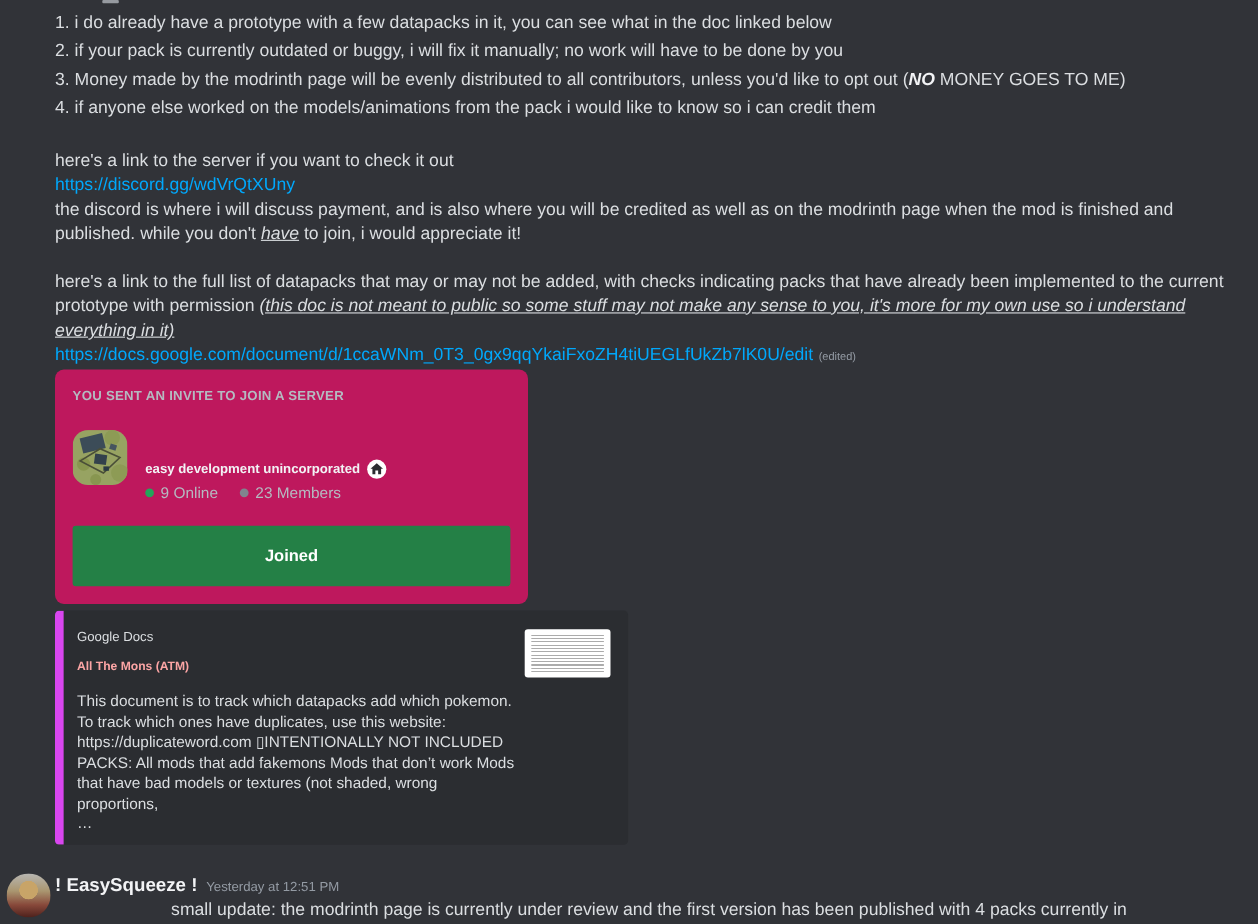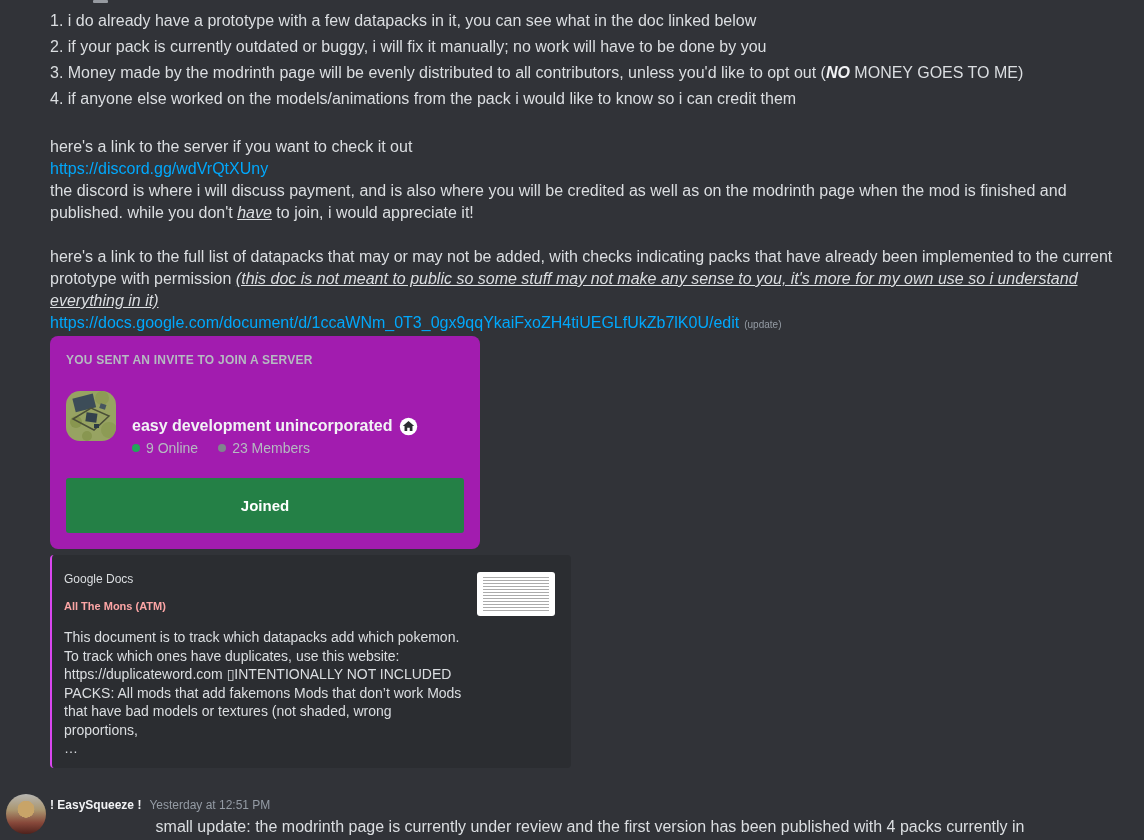--- a/index.html
+++ b/index.html
@@ -23,36 +23,36 @@
   .line em { font-style: italic; text-decoration: underline; }
   .blank { height: 22px; }
 
   a.msg-link { color: #00a8fc; text-decoration: none; cursor: pointer; }
   .edited { font-size: 10px; color: #949ba4; margin-left: 5px; }
 
   
   .invite-embed {
     margin-top: 0;
     width: 430px;
-    background: #a21caf;
+    background: #be185d;
     border-radius: 8px;
     padding: 16px;
   }
   .invite-header {
     font-size: 12px; font-weight: 700; letter-spacing: .02em;
     color: #b5bac1; line-height: 16px; text-transform: uppercase;
   }
   .invite-body { display: flex; align-items: center; gap: 16px; margin-top: 8px; }
   .server-icon {
     width: 50px; height: 50px; border-radius: 14px; overflow: hidden; flex: none;
   }
   .server-icon svg { display: block; }
   .server-name-row {
     display: flex; align-items: center; gap: 6px;
-    font-size: 16px; font-weight: 700; color: #f2f3f5; line-height: 20px; margin-top: 40px;
+    font-size: 12px; font-weight: 700; color: #f2f3f5; line-height: 20px; margin-top: 40px;
   }
   .badge-icon { display: inline-flex; }
   .counts { display: flex; gap: 20px; margin-top: 4px; font-size: 14px; color: #b5bac1; }
   .count-item { display: flex; align-items: center; gap: 6px; }
   .dot { width: 8px; height: 8px; border-radius: 50%; }
   .dot-online { background: #23a55a; }
   .dot-members { background: #80848e; }
   .join-btn {
     margin-top: 22px; height: 55px; width: 100%;
     background: #248046; border: none; border-radius: 3px;
@@ -60,21 +60,21 @@
     font-family: "Liberation Sans", sans-serif;
     display: flex; align-items: center; justify-content: center;
     cursor: pointer;
   }
 
   
   .doc-embed {
     margin-top: 6px;
     width: 521px;
     background: #2b2d31;
-    border-left: 2px solid #d946ef;
+    border-left: 8px solid #d946ef;
     border-radius: 4px;
     padding: 16px 16px 10px 12px;
     position: relative;
   }
   .doc-provider { font-size: 12px; color: #dbdee1; line-height: 16px; }
   .doc-title {
     display: inline-block; margin-top: 9px;
     font-size: 11px; font-weight: 700; color: #fca5a5;
     line-height: 20px; text-decoration: none; cursor: pointer;
   }
@@ -101,21 +101,21 @@
     background:
       radial-gradient(circle at 50% 38%, #c8a468 0 26%, transparent 27%),
       linear-gradient(180deg, #b7b6b2 0%, #aa9670 40%, #87483a 72%, #4e211c 100%);
   }
   .avatar-raspix {
     background:
       radial-gradient(circle at 68% 28%, #b9a5e8 0 14%, transparent 15%),
       linear-gradient(135deg, #9486c4 0%, #6b58a0 30%, #3a2f5e 62%, #191330 100%);
   }
   .msg-header { display: flex; align-items: baseline; gap: 8px; line-height: 22px; margin-top: 2px; }
-  .username { font-size: 12px; font-weight: 700; color: #f2f3f5; cursor: pointer; }
+  .username { font-size: 17px; font-weight: 700; color: #f2f3f5; cursor: pointer; }
   .timestamp { font-size: 12px; color: #949ba4; }
   .msg-body { font-size: 16px; line-height: 22px; color: #dbdee1; text-align: center; }
 </style>
 </head>
 <body>
 
 <div class="chat">
 
   <div class="top-fragment"></div>
 
@@ -143,21 +143,21 @@
   <div class="line">
     <span>the discord is where i will discuss payment, and is also where you will be credited as well as on the modrinth page when the mod is finished and published. while you don't </span><em>have</em><span> to join, i would appreciate it!</span>
   </div>
 
   <div class="blank"></div>
 
   <div class="line">
     <span>here's a link to the full list of datapacks that may or may not be added, with checks indicating packs that have already been implemented to the current prototype with permission </span><em>(this doc is not meant to public so some stuff may not make any sense to you, it's more for my own use so i understand everything in it)</em>
   </div>
   <div class="line">
-    <a class="msg-link">https://docs.google.com/document/d/1ccaWNm_0T3_0gx9qqYkaiFxoZH4tiUEGLfUkZb7lK0U/edit</a><span class="edited">(update)</span>
+    <a class="msg-link">https://docs.google.com/document/d/1ccaWNm_0T3_0gx9qqYkaiFxoZH4tiUEGLfUkZb7lK0U/edit</a><span class="edited">(edited)</span>
   </div>
 
   <div class="invite-embed">
     <div class="invite-header">YOU SENT AN INVITE TO JOIN A SERVER</div>
     <div class="invite-body">
       <div class="server-icon">
         <svg width="50" height="50" viewBox="0 0 50 50">
           <rect width="50" height="50" fill="#97a362"></rect>
           <circle cx="10" cy="31" r="6" fill="#88964f"></circle>
           <circle cx="36" cy="7" r="7" fill="#8d9b55"></circle>

